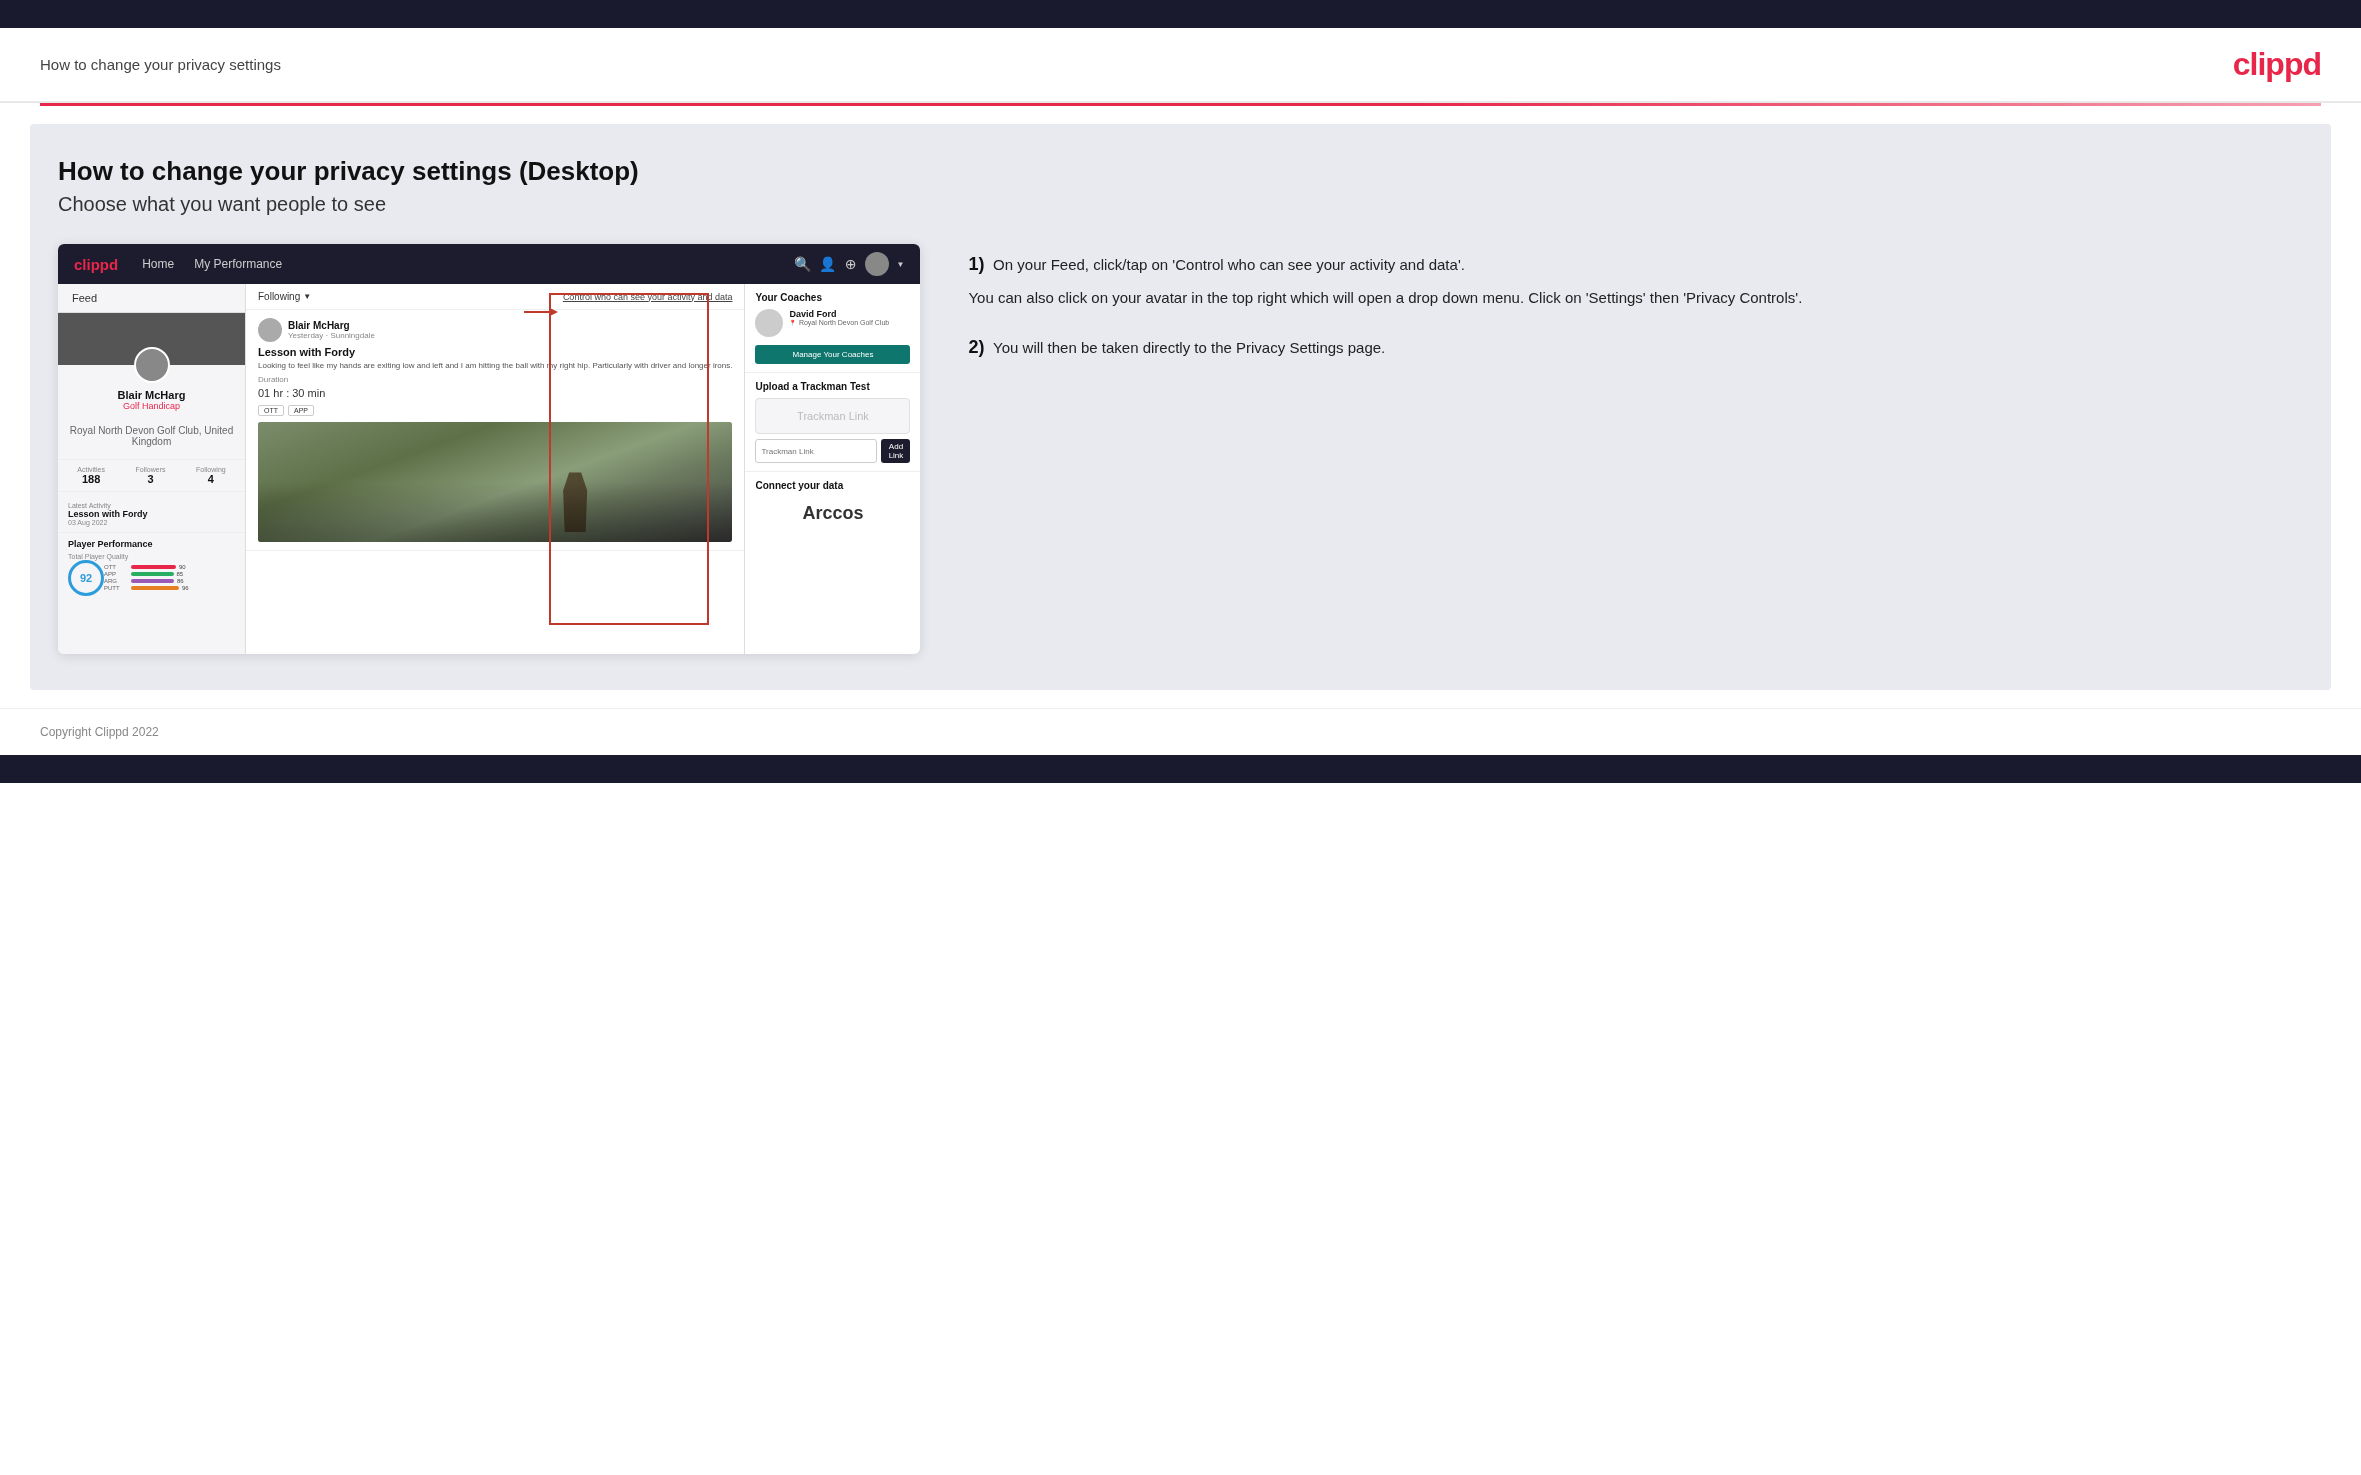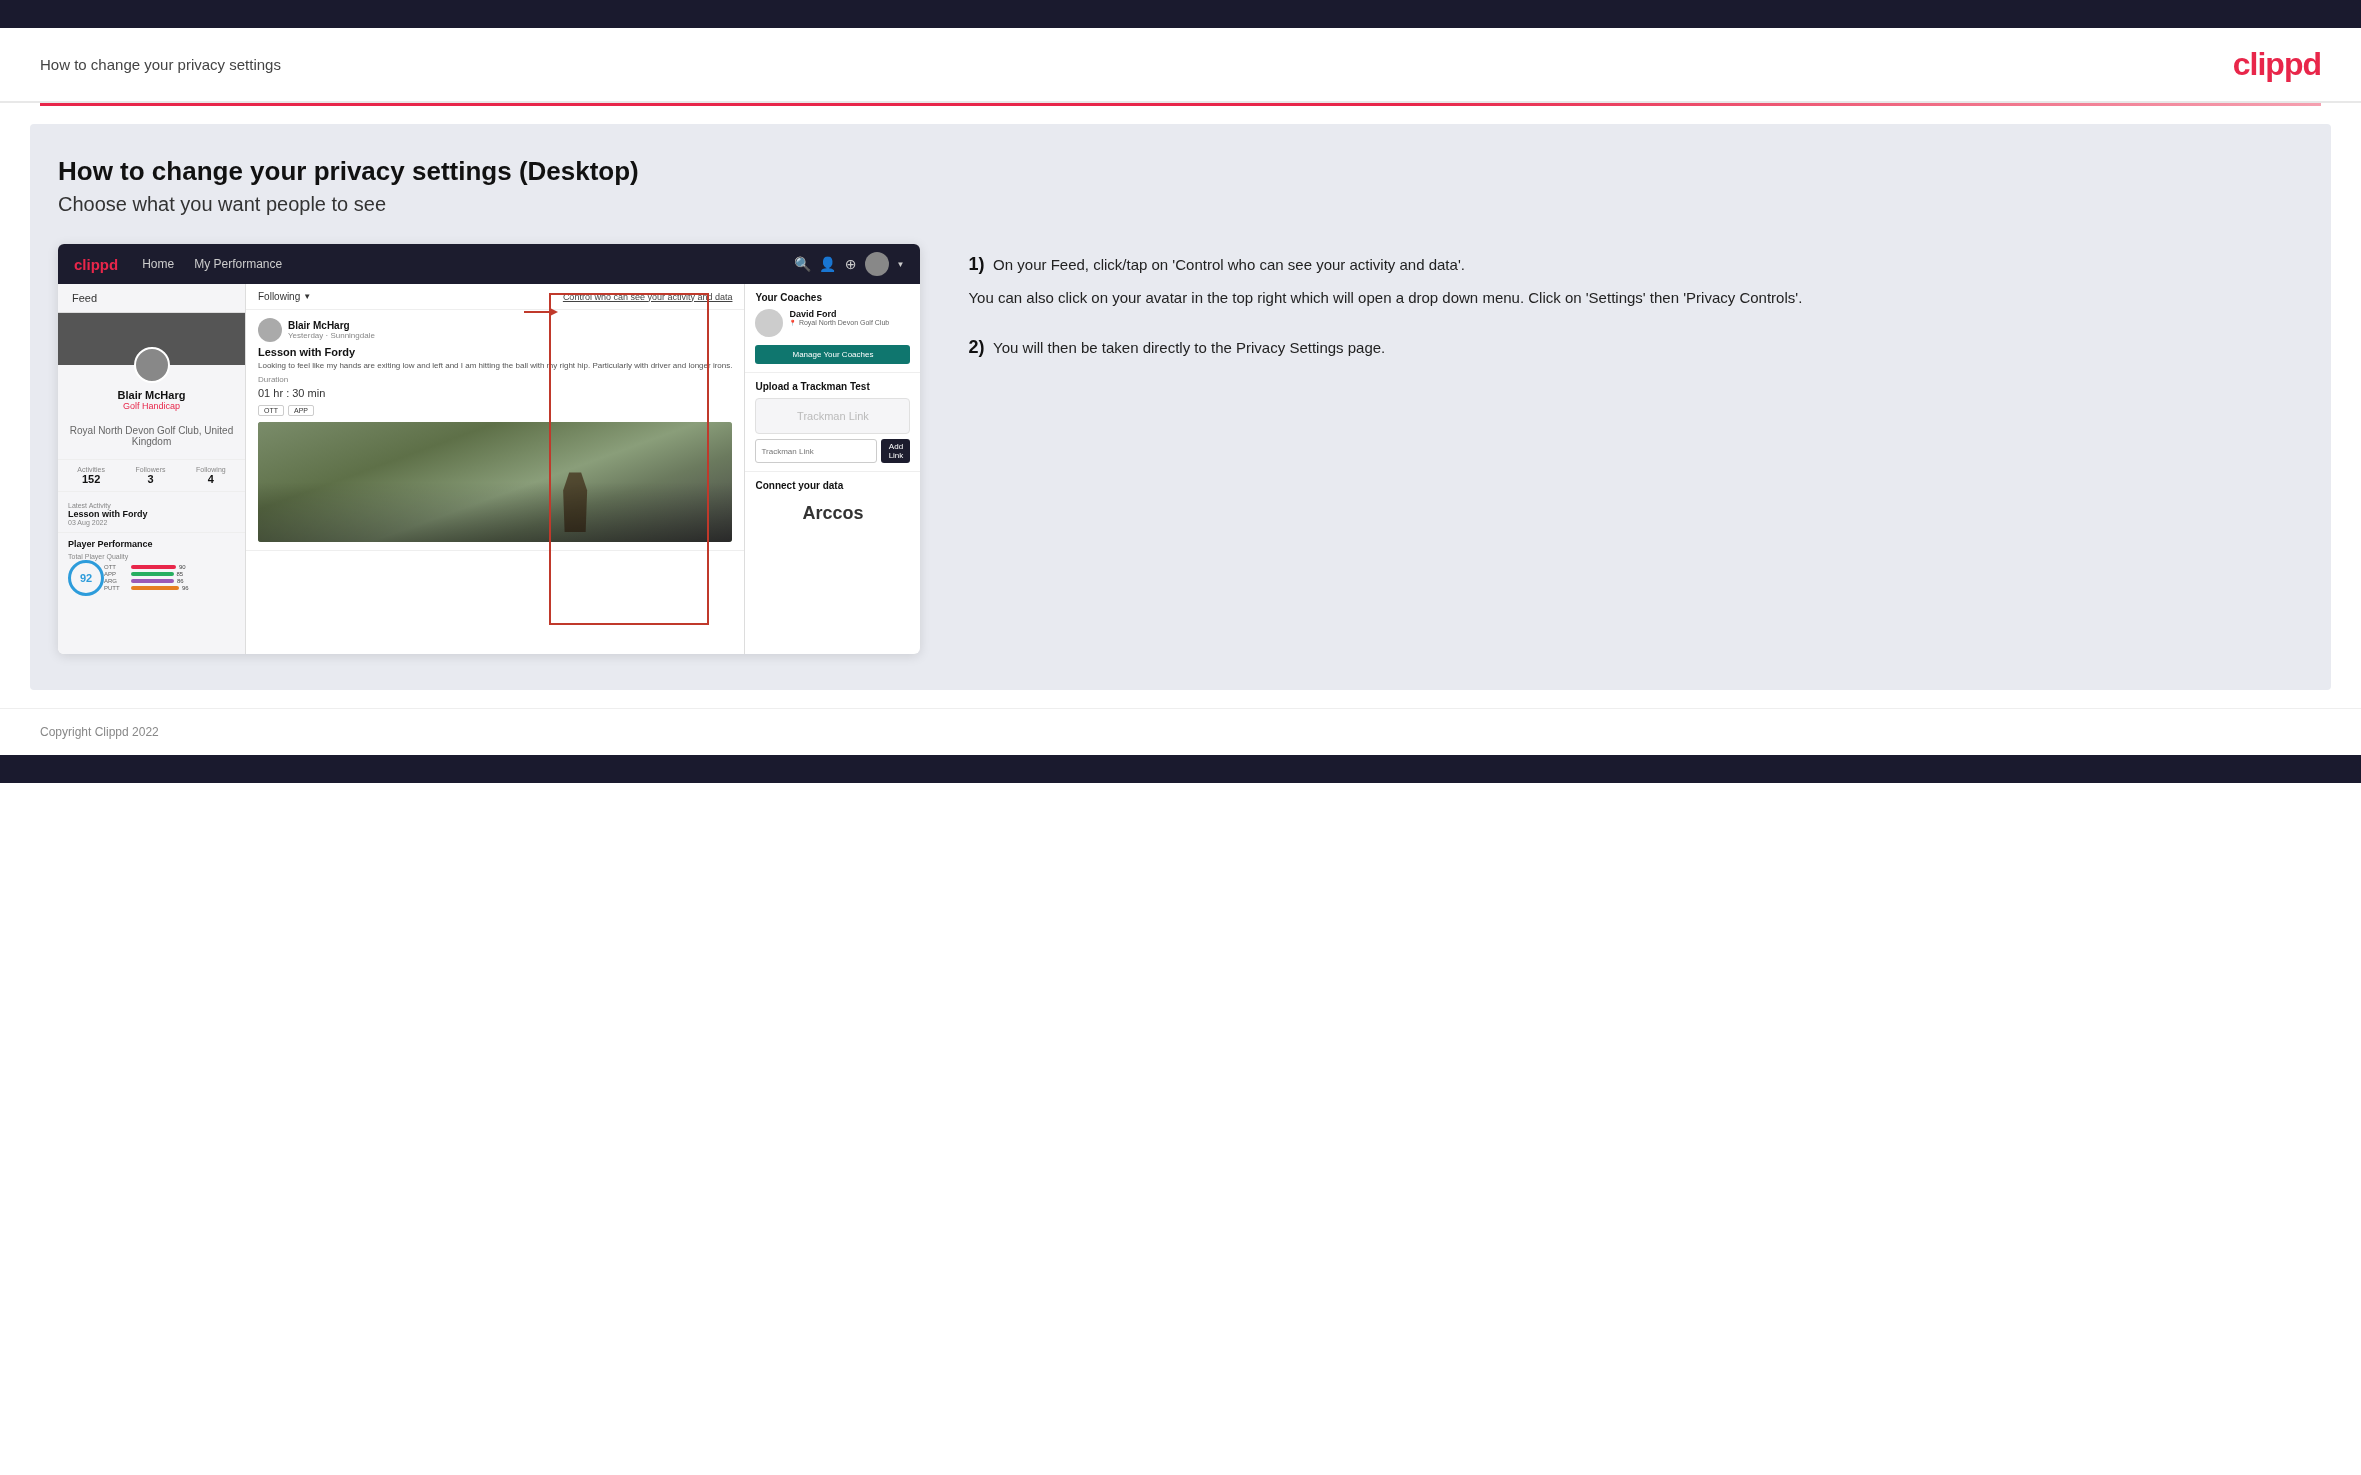--- a/index.html
+++ b/index.html
@@ -563,21 +563,21 @@
               <div class="profile-avatar"></div>
             </div>
             <div class="profile-info">
               <div class="profile-name">Blair McHarg</div>
               <div class="profile-subtitle">Golf Handicap</div>
               <div class="profile-club">Royal North Devon Golf Club, United Kingdom</div>
             </div>
             <div class="profile-stats">
               <div>
                 <div class="stat-label">Activities</div>
-                <div class="stat-value">152</div>
+                <div class="stat-value">188</div>
               </div>
               <div>
                 <div class="stat-label">Followers</div>
                 <div class="stat-value">3</div>
               </div>
               <div>
                 <div class="stat-label">Following</div>
                 <div class="stat-value">4</div>
               </div>
             </div>

